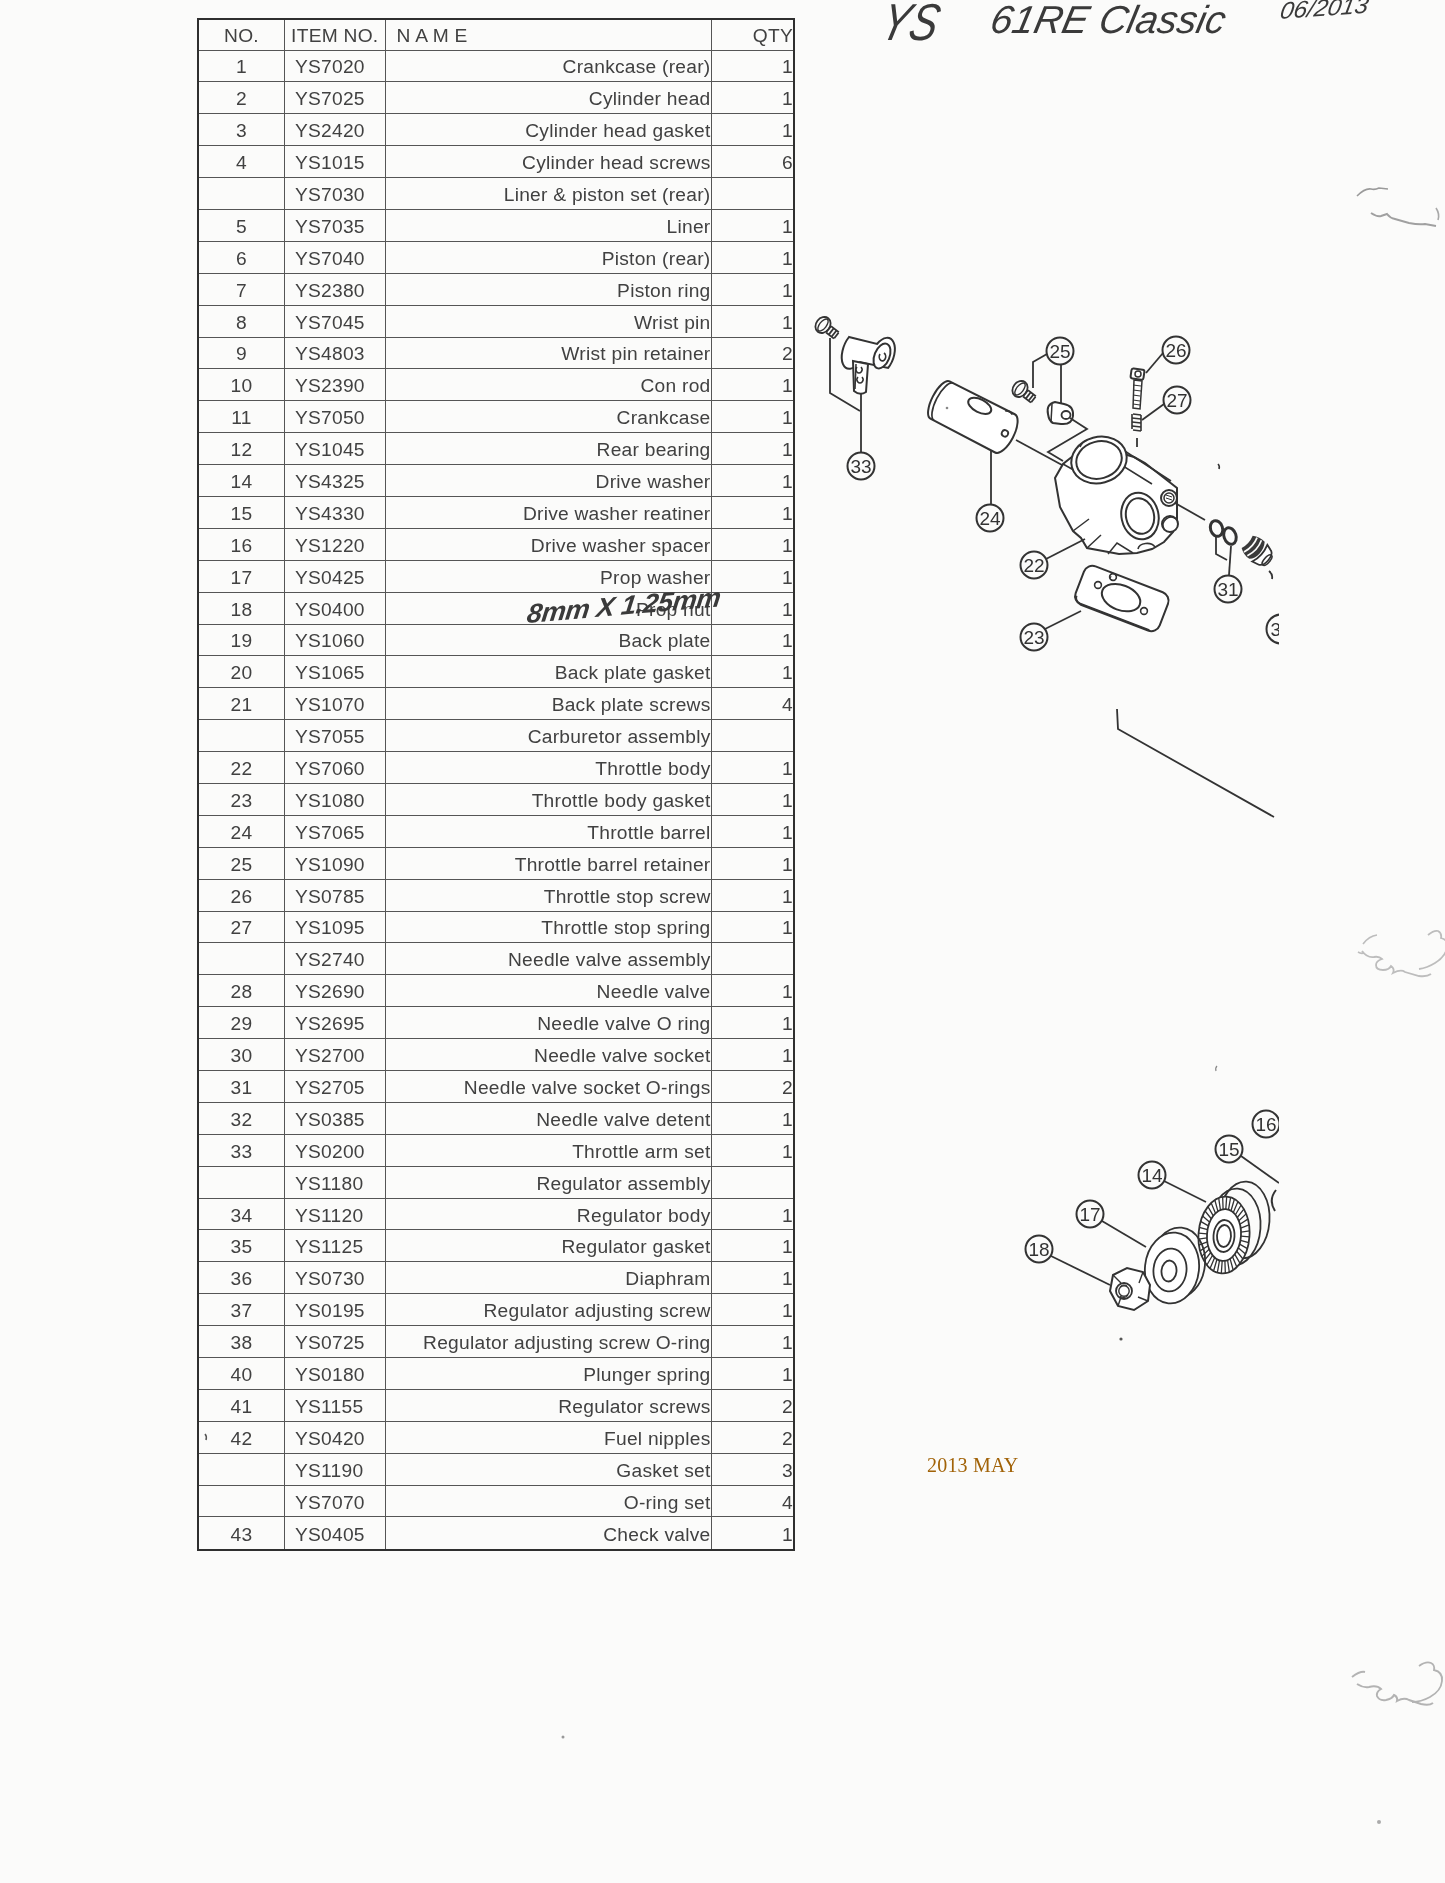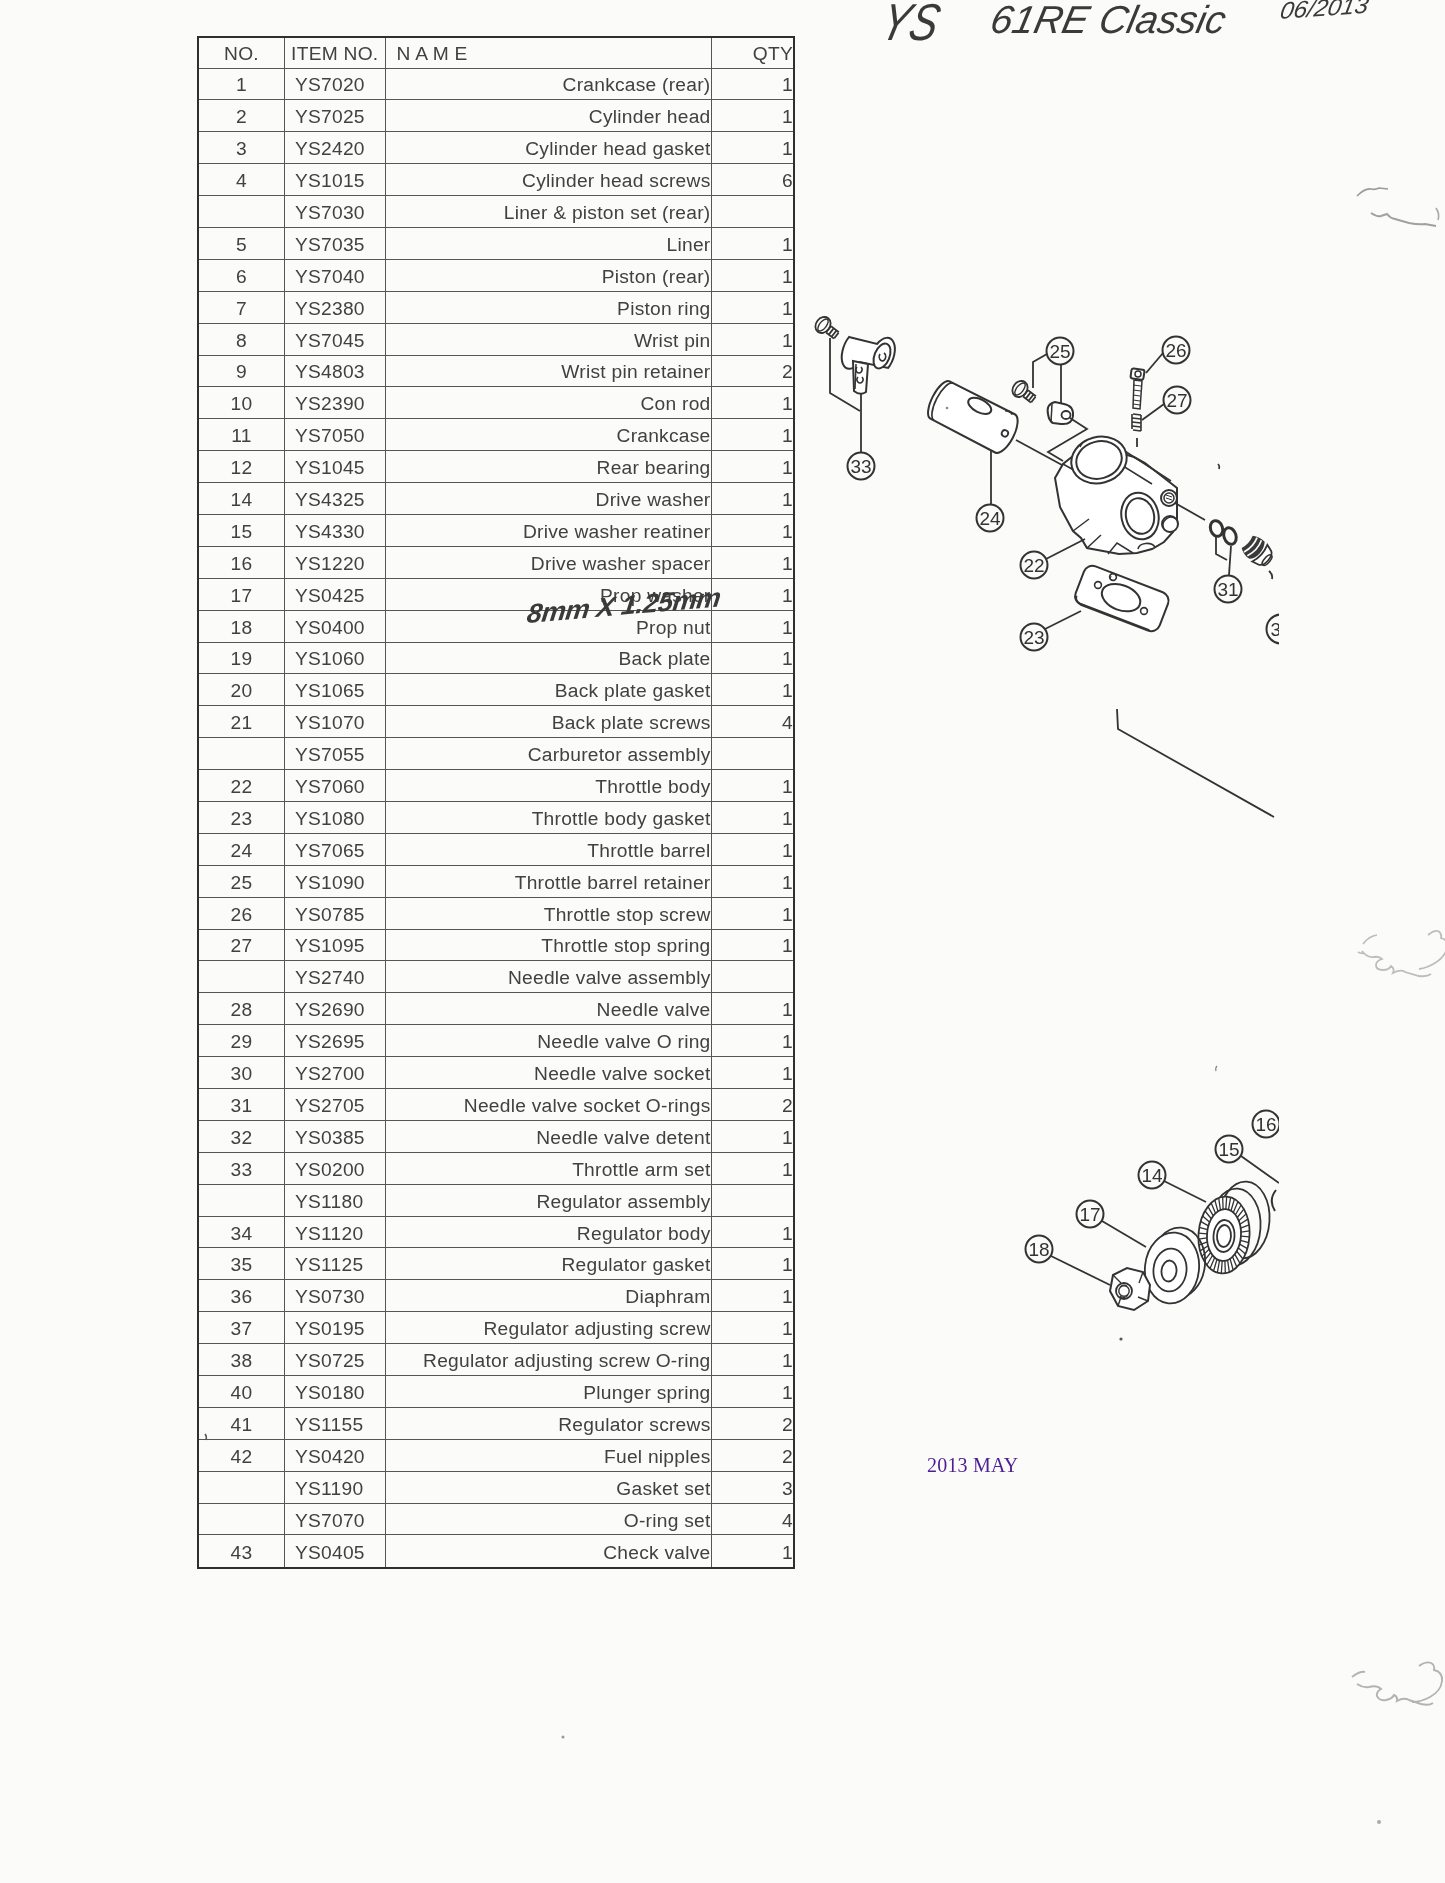--- a/index.html
+++ b/index.html
@@ -1,29 +1,29 @@
 <!DOCTYPE html>
 <html><head>
 <meta charset="utf-8">
 <style>
 html,body{margin:0;padding:0;}
 body{width:1445px;height:1883px;position:relative;background:#fbfbfa;font-family:"Liberation Sans", sans-serif;overflow:hidden;}
-#tbl{position:absolute;left:197px;top:36px;width:596px;height:1533px;border-collapse:collapse;table-layout:fixed;}
+#tbl{position:absolute;left:197px;top:18px;width:596px;height:1533px;border-collapse:collapse;table-layout:fixed;}
 #tbl td,#tbl th{border:1.4px solid #555;padding:0;font-size:19.2px;font-weight:normal;color:#414141;vertical-align:middle;letter-spacing:0.25px;padding-top:3px !important;overflow:visible;white-space:nowrap;}
 #tbl{border:2.6px solid #2f2f2f;}
 #tbl col.w1{width:86.5px;} #tbl col.w2{width:100.5px;} #tbl col.w3{width:326px;} #tbl col.w4{width:83px;}
 .c-no{text-align:center;}
 .c-it{text-align:left;padding-left:10px !important;}
 .c-nm{text-align:right;padding-left:11px !important;}
 .c-nm.i1{padding-left:24px !important;margin-top:48px;}
 .c-nm.i2{padding-left:46px !important;}
 .c-q{text-align:right;}
 th.h-nm{text-align:left;padding-left:11px !important;letter-spacing:6px;margin-left:26px;}
 .hw{position:absolute;color:#3a3a3a;font-style:italic;white-space:nowrap;}
-#mayl{position:absolute;left:927px;top:1454px;font-family:"Liberation Serif",serif;font-size:20px;color:#4c1d95;letter-spacing:0.2px;}
+#mayl{position:absolute;left:927px;top:1454px;font-family:"Liberation Serif",serif;font-size:20px;color:#a16207;letter-spacing:0.2px;}
 </style>
 </head>
 <body>
 <table id="tbl">
 <colgroup>
       <col class="w1">
       <col class="w2">
       <col class="w3">
       <col class="w4">
     </colgroup>

